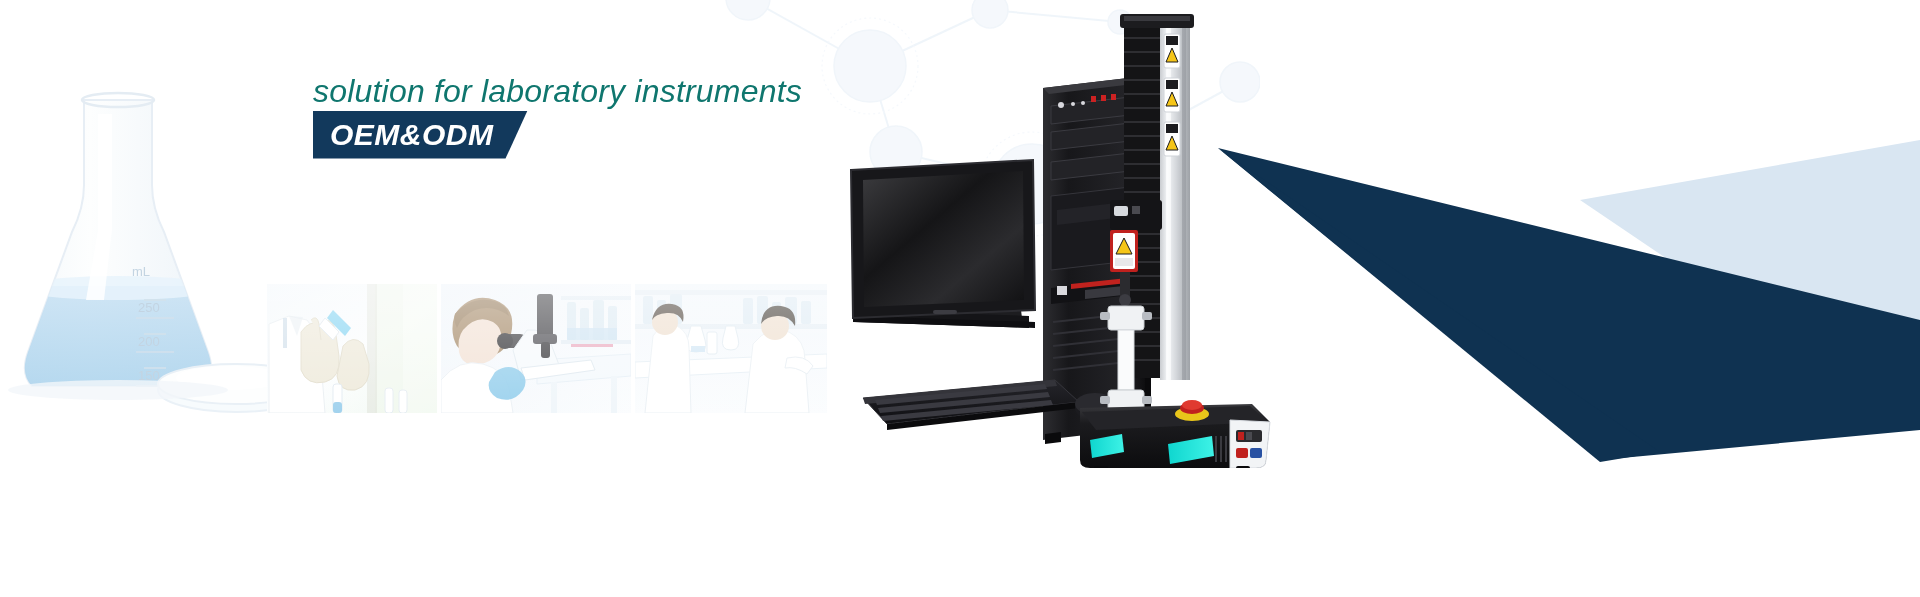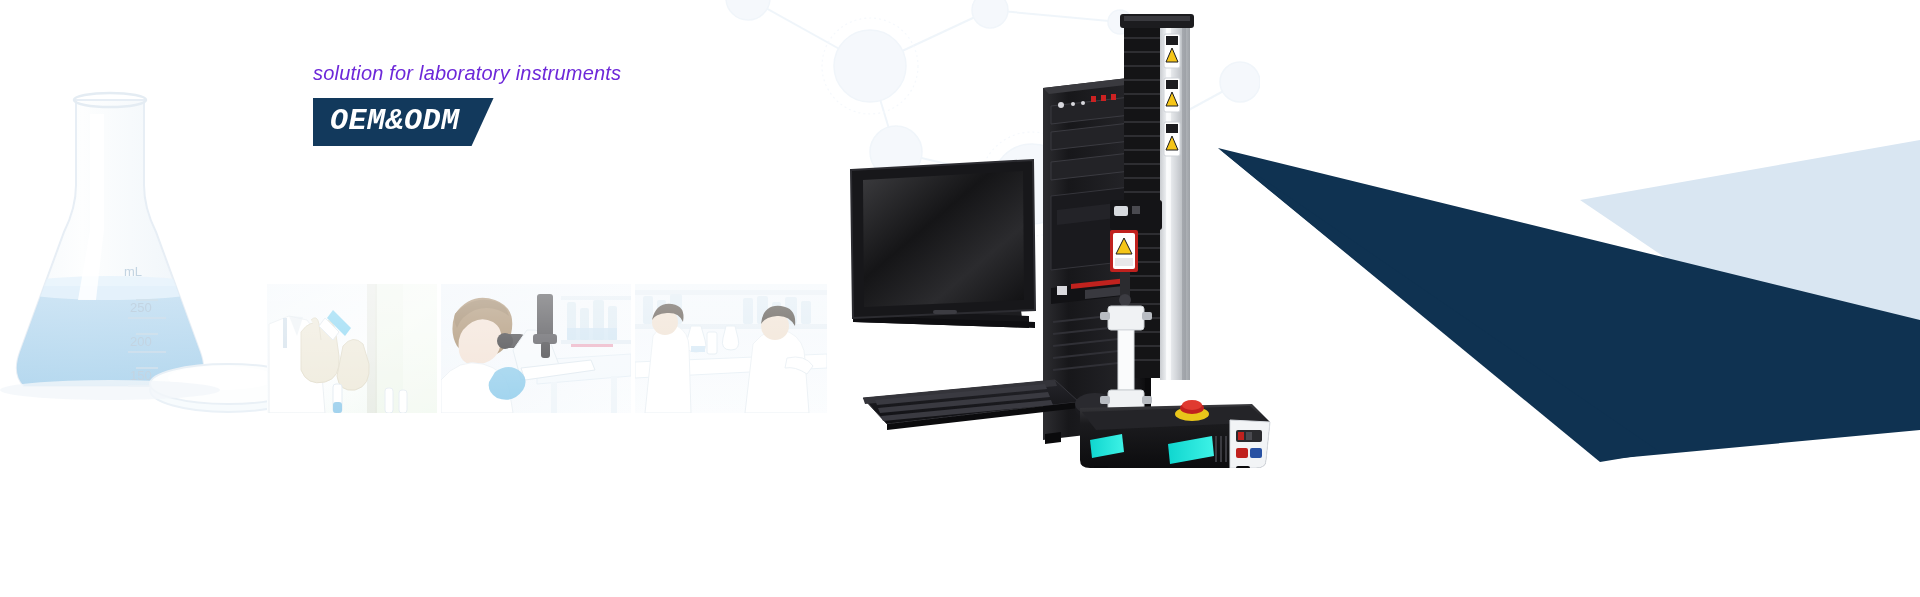--- a/index.html
+++ b/index.html
@@ -11,35 +11,35 @@
   }
   #banner{
     position:relative;width:1920px;height:597px;overflow:hidden;
     background:#ffffff;
   }
   
   .molecule{position:absolute;top:-30px;left:700px;width:560px;height:290px;opacity:.55;pointer-events:none;}
   
   .shape-layer{position:absolute;top:0;right:0;width:740px;height:597px;pointer-events:none;}
   
-  .flask-layer{position:absolute;left:0;top:90px;width:300px;height:400px;pointer-events:none;}
+  .flask-layer{position:absolute;left:8px;top:90px;width:300px;height:400px;pointer-events:none;}
   
   .text-block{position:absolute;left:313px;top:55px;width:640px;}
   .headline{
     font-size:29px;font-weight:bold;font-style:italic;
     color:#12395c;letter-spacing:.2px;line-height:1.05;
     white-space:nowrap;
   }
   .subline{
-    margin-top:8px;
-    font-size:20px;font-style:italic;font-weight:normal;
-    color:#6d28d9;letter-spacing:.2px;line-height:1.05;
+    margin-top:20px;
+    font-size:32px;font-style:italic;font-weight:normal;
+    color:#0f766e;letter-spacing:.2px;line-height:1.05;
     white-space:nowrap;
   }
-  .badge-wrap{margin-top:14px;position:relative;display:inline-block;font-family:Liberation Mono, monospace;}
+  .badge-wrap{margin-top:2px;position:relative;display:inline-block;}
   .badge{
     position:relative;display:inline-block;
     background:#123css;
     padding:7px 34px 8px 17px;
     -webkit-clip-path:polygon(0 0, 100% 0, calc(100% - 22px) 100%, 0 100%);
     clip-path:polygon(0 0, 100% 0, calc(100% - 22px) 100%, 0 100%);
   }
   .badge{background:#123css;}
   .badge{background:#12395c;}
   .badge-text{

